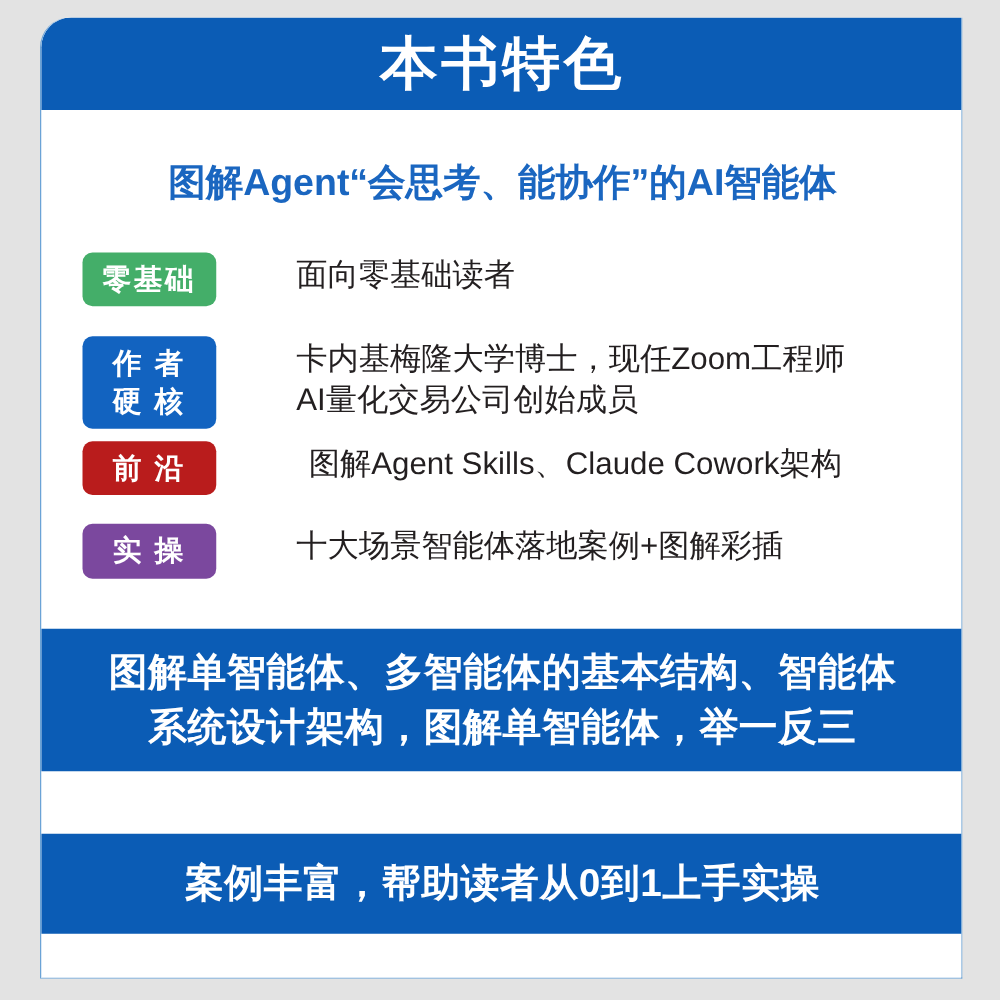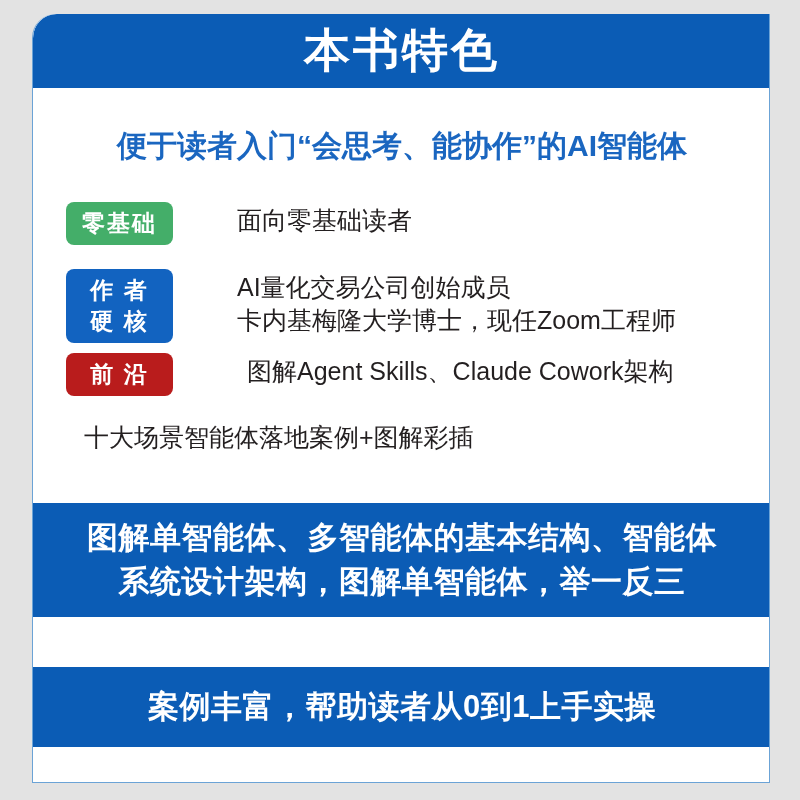--- a/index.html
+++ b/index.html
@@ -154,54 +154,57 @@
 </head>
 <body style="background: rgb(227, 227, 227);">
 
 <div class="page">
   <div class="card" style="background: rgb(255, 255, 255); border-color: rgb(107, 163, 214);">
 
     <div class="header-band" style="background: rgb(11, 92, 181);">
       <div class="header-title">本书特色</div>
     </div>
 
-    <div class="subtitle" style="color: rgb(26, 102, 192);">便于读者入门“会思考、能协作”的AI智能体</div>
+    <div class="subtitle" style="color: rgb(26, 102, 192);">图解Agent“会思考、能协作”的AI智能体</div>
 
     <div class="features">
 
       <div class="feature-row row-zero">
         <div class="badge" style="background: rgb(68, 174, 105);">
           <span class="badge-line">零基础</span>
         </div>
         <div class="feature-text" style="color: rgb(35, 31, 32);">
           <span class="line">面向零基础读者</span>
         </div>
       </div>
 
       <div class="feature-row row-author">
         <div class="badge" style="background: rgb(18, 99, 192);">
           <span class="badge-line">作 者</span>
           <span class="badge-line">硬 核</span>
         </div>
         <div class="feature-text" style="color: rgb(35, 31, 32);">
+          <span class="line">卡内基梅隆大学博士，现任Zoom工程师</span>
           <span class="line">AI量化交易公司创始成员</span>
-          <span class="line">卡内基梅隆大学博士，现任Zoom工程师</span>
         </div>
       </div>
 
       <div class="feature-row row-front">
         <div class="badge" style="background: #b91c1c;">
           <span class="badge-line">前 沿</span>
         </div>
         <div class="feature-text" style="color: rgb(35, 31, 32); margin-left: 28px;">
           <span class="line">图解Agent Skills、Claude Cowork架构</span>
         </div>
       </div>
 
       <div class="feature-row row-prac">
+        <div class="badge" style="background: rgb(123, 72, 158);">
+          <span class="badge-line">实 操</span>
+        </div>
         <div class="feature-text" style="color: rgb(35, 31, 32);">
           <span class="line">十大场景智能体落地案例+图解彩插</span>
         </div>
       </div>
 
     </div>
 
     <div class="banner banner-mid" style="background: rgb(11, 92, 181);">
       <span class="banner-line">图解单智能体、多智能体的基本结构、智能体</span>
       <span class="banner-line">系统设计架构，图解单智能体，举一反三</span>

